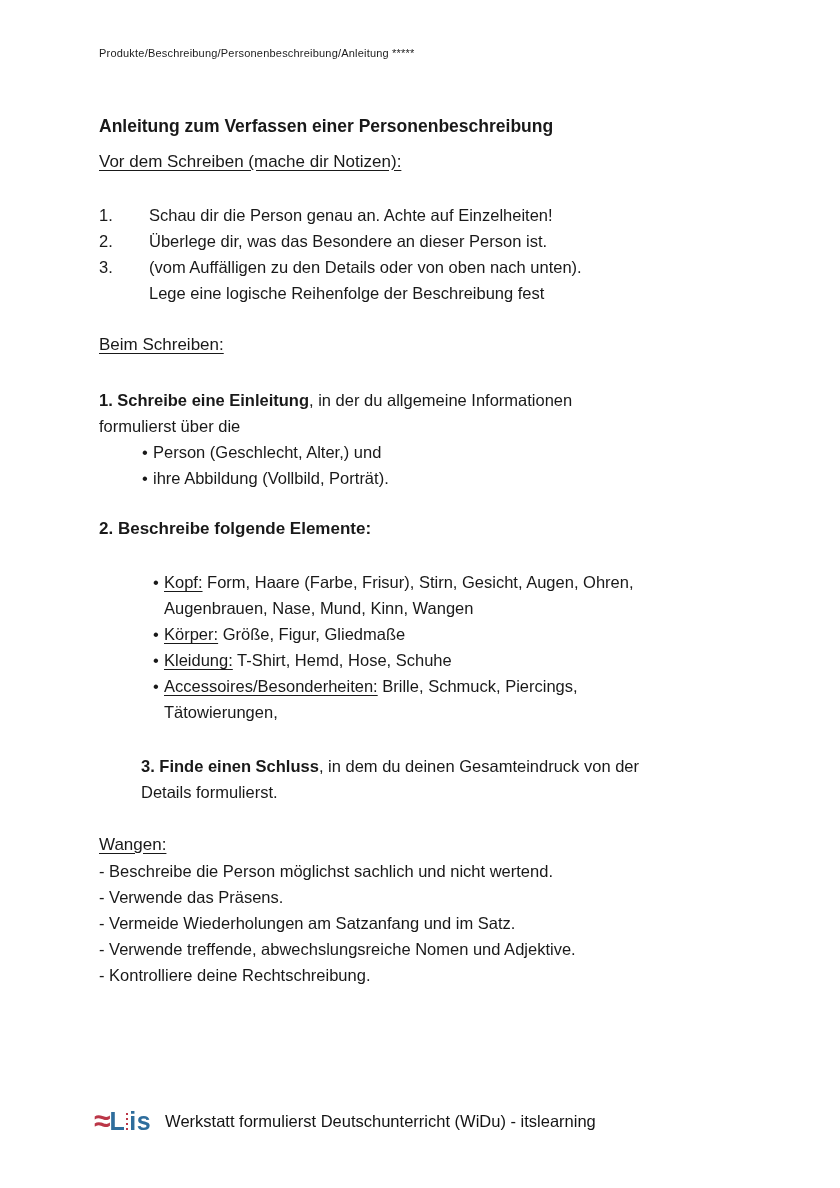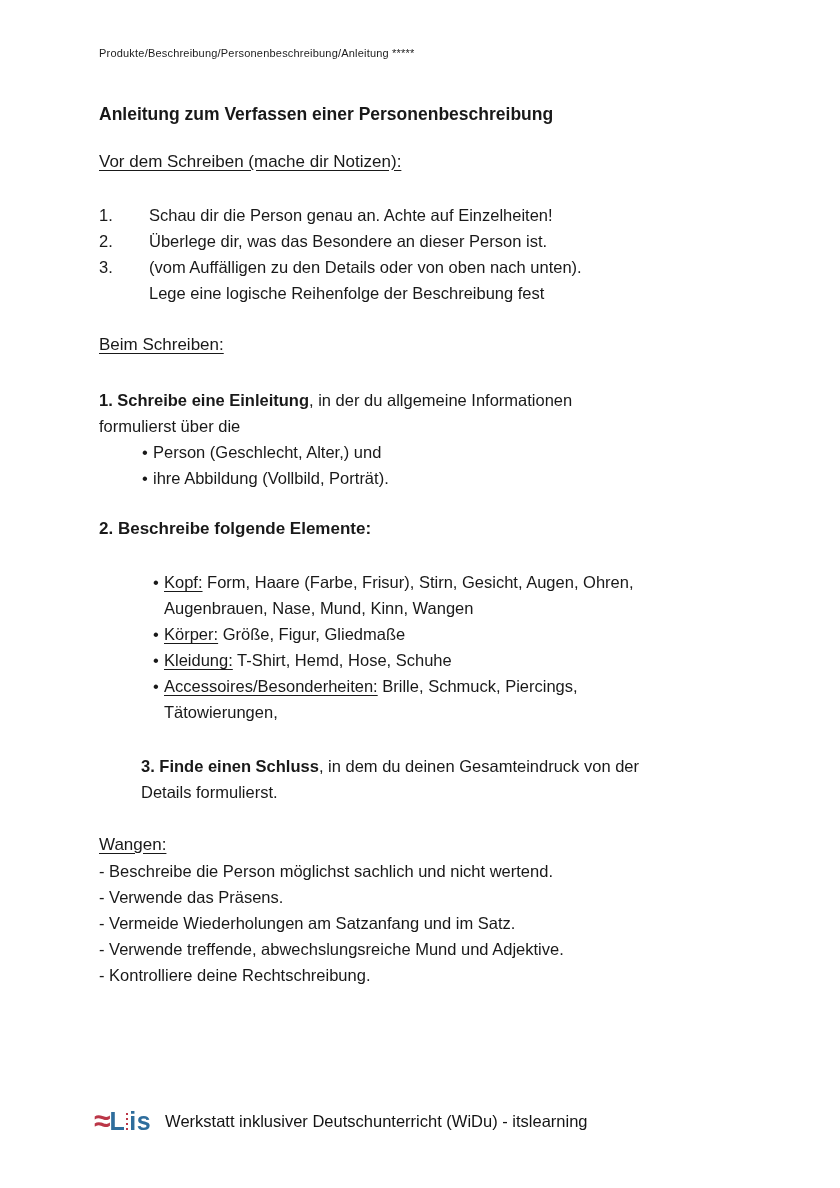--- a/index.html
+++ b/index.html
@@ -18,21 +18,21 @@
   }
   .abs { position: absolute; left: 99px; width: 645px; }
 
   .breadcrumb {
     top: 47px;
     font-size: 11px;
     letter-spacing: 0.2px;
     color: #1c1c1c;
   }
   .doc-title {
-    top: 104px;
+    top: 116px;
     font-size: 17.5px;
     font-weight: bold;
     margin: 0;
   }
   .section-heading {
     font-size: 17px;
     text-decoration: underline;
     text-underline-offset: 3px;
   }
   .h-vor  { top: 152px; }
@@ -177,27 +177,27 @@
       <span class="step-lead">3. Finde einen Schluss</span><span class="pre">, in dem du deinen Gesamteindruck von der</span>
     </div>
     <div>Details formulierst.</div>
   </div>
 
   <div class="abs body-text tips">
     <div class="section-heading" style="display:inline-block">Wangen:</div>
     <div>- Beschreibe die Person möglichst sachlich und nicht wertend.</div>
     <div>- Verwende das Präsens.</div>
     <div>- Vermeide Wiederholungen am Satzanfang und im Satz.</div>
-    <div>- Verwende treffende, abwechslungsreiche Mund und Adjektive.</div>
+    <div>- Verwende treffende, abwechslungsreiche Nomen und Adjektive.</div>
     <div>- Kontrolliere deine Rechtschreibung.</div>
   </div>
 
   <div class="footer">
     <span class="logo">
       <span class="logo-wave" id="logo-wave" style="color: rgb(187, 54, 71);">≈</span>
       <span class="logo-text" id="logo-part1" style="color: rgb(46, 109, 156);">L</span>
       <span class="logo-dots" id="logo-dots" style="color: rgb(187, 54, 71);"></span>
       <span class="logo-text" id="logo-part2" style="color: rgb(46, 109, 156);">is</span>
     </span>
-    <span class="footer-label">Werkstatt inklusiver Deutschunterricht (WiDu) - itslearning</span>
+    <span class="footer-label">Werkstatt formulierst Deutschunterricht (WiDu) - itslearning</span>
   </div>
 
 </div>
 
 </body></html>

